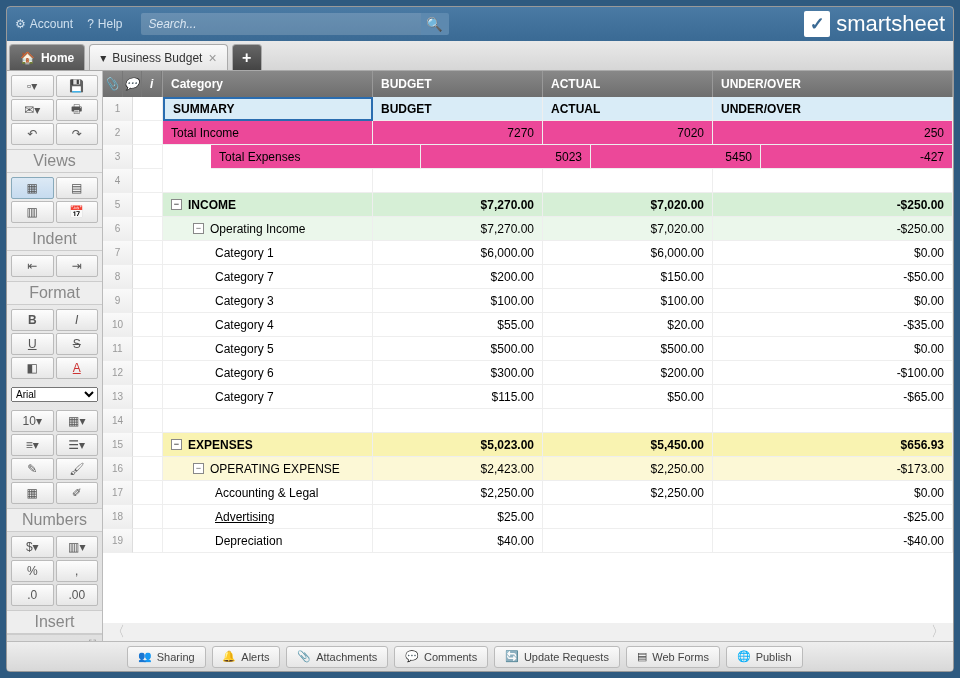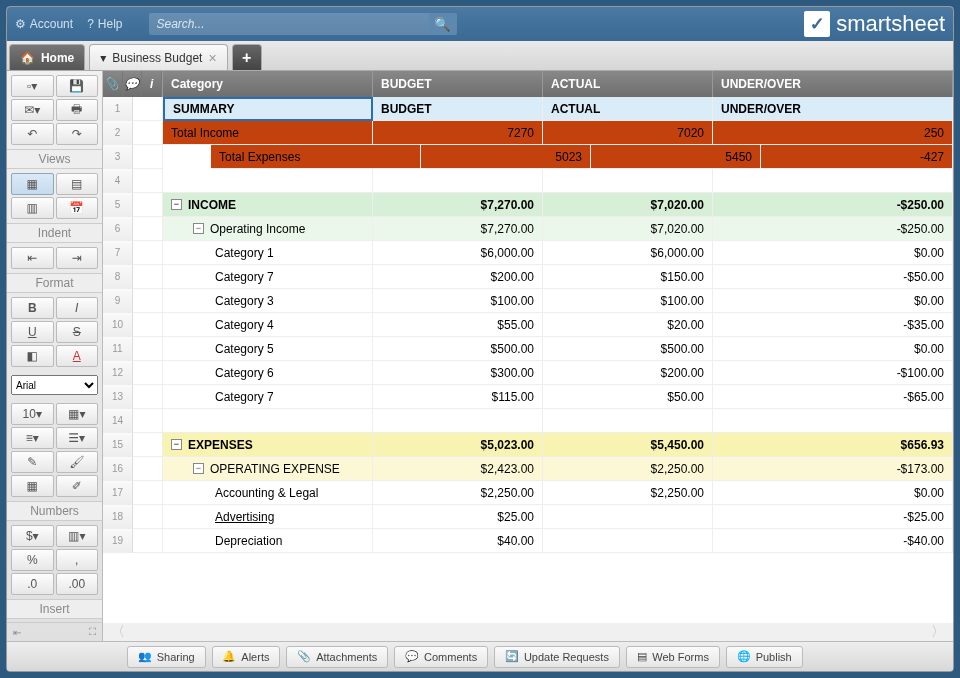--- a/index.html
+++ b/index.html
@@ -1,50 +1,50 @@
 <!DOCTYPE html>
 <html><head>
 <meta charset="utf-8">
 <style>
 *{box-sizing:border-box;margin:0;padding:0;font-family:Arial,Helvetica,sans-serif}
 body{background:#2e5a80;width:960px;height:678px;overflow:hidden;position:relative}
 .app{position:absolute;top:6px;left:6px;right:6px;bottom:6px;background:linear-gradient(#f5f5f5,#e8e8e8);border:1px solid #999;border-radius:4px;display:flex;flex-direction:column;overflow:hidden}
 .topbar{height:34px;background:linear-gradient(#4a7aa4,#3a6a94);display:flex;align-items:center;padding:0 8px;color:#cfe0ef;font-size:12px;gap:14px}
 .topbar .link{cursor:pointer;display:flex;align-items:center;gap:4px}
-.search-wrap{display:flex;align-items:flex-start;margin-left:12px}
+.search-wrap{display:flex;align-items:flex-start;margin-left:4px}
 .search-input{width:280px;height:22px;border:none;background:rgba(255,255,255,.18);color:#fff;padding:0 8px;font-style:italic;font-size:12px;border-radius:2px 0 0 2px}
 .search-input::placeholder{color:#d9e6f2}
 .search-btn{width:28px;height:22px;background:#5d89af;border:none;color:#fff;border-radius:0 2px 2px 0;cursor:pointer;display:flex;align-items:center;justify-content:center}
 .logo{margin-left:auto;display:flex;align-items:center;color:#fff;font-size:22px;gap:6px;font-weight:300}
 .logo-mark{width:26px;height:26px;background:#fff;border-radius:2px;display:flex;align-items:center;justify-content:center;color:#3a6a94;font-weight:bold;font-size:18px}
 .tabbar{height:30px;background:linear-gradient(#e9e9e9,#d6d6d6);border-bottom:1px solid #aaa;display:flex;align-items:flex-end;padding-left:2px}
 .tab{height:26px;display:flex;align-items:center;padding:0 10px;background:linear-gradient(#fafafa,#e6e6e6);border:1px solid #aaa;border-bottom:none;border-radius:4px 4px 0 0;margin-right:4px;font-size:12px;color:#333;gap:6px;cursor:pointer}
 .tab.home{background:linear-gradient(#777,#555);color:#fff;font-weight:bold}
 .tab .close{color:#999;font-size:14px}
 .tab.add{width:30px;padding:0;justify-content:center;background:linear-gradient(#666,#444);color:#fff;font-size:16px;font-weight:bold}
 .body{flex:1;display:flex;overflow:hidden}
 .sidebar{width:96px;background:linear-gradient(#f0f0f0,#e0e0e0);border-right:1px solid #bbb;display:flex;flex-direction:column;font-size:11px;color:#555}
 .tool-grid{display:grid;grid-template-columns:1fr 1fr;gap:2px;padding:4px}
 .tool-btn{height:22px;background:linear-gradient(#fdfdfd,#e7e7e7);border:1px solid #bbb;border-radius:2px;display:flex;align-items:center;justify-content:center;cursor:pointer;font-size:12px;color:#555}
 .tool-btn.active{background:linear-gradient(#dce9f5,#c6dbef);border-color:#8ab}
-.section-label{text-align:center;color:#888;font-size:12px;padding:2px 0;border-top:1px solid #ccc;border-bottom:1px solid #ccc;background:#eee}
+.section-label{text-align:center;color:#888;font-size:16px;padding:2px 0;border-top:1px solid #ccc;border-bottom:1px solid #ccc;background:#eee}
 .font-select{width:calc(100% - 8px);margin:4px;height:20px;font-size:10px}
 .main{flex:1;display:flex;flex-direction:column;background:#fff;overflow:hidden}
 .grid-header{height:26px;background:linear-gradient(#888,#6e6e6e);display:flex;color:#fff;font-size:12px;font-weight:bold}
 .gh-gutter{width:60px;border-right:1px solid #999;display:flex}
 .gh-gut-cell{flex:1;border-right:1px solid #777;display:flex;align-items:center;justify-content:center;font-style:italic}
 .gh-col{border-right:1px solid #999;display:flex;align-items:center;padding:0 8px}
 .grid-body{flex:1;overflow:auto;background:#fff}
 .grid-row{display:flex;height:24px;font-size:12px}
 .row-num{width:30px;text-align:center;color:#999;font-size:10px;display:flex;align-items:center;justify-content:center;background:linear-gradient(#f9f9f9,#eee);border-right:1px solid #ddd;border-bottom:1px solid #eee}
 .row-gut{width:30px;background:#fff;border-right:1px solid #eee;border-bottom:1px solid #eee}
 .cell{border-right:1px solid #eee;border-bottom:1px solid #eee;display:flex;align-items:center;padding:0 8px;overflow:hidden;white-space:nowrap}
 .cell.num{justify-content:flex-end}
 .row-summary .cell{background:#d9ecf7;font-weight:bold}
-.row-summary-sub .cell{background:#c2410c}
+.row-summary-sub .cell{background:#ec4899}
 .row-income .cell{background:#d6efd6;font-weight:bold}
 .row-operating .cell{background:#ebf7eb}
 .row-expense .cell{background:#f9f3b1;font-weight:bold}
 .row-opexp .cell{background:#fcf8d6}
 .selected-cell{border:2px solid #2a6db0!important}
 .expand-box{display:inline-flex;width:11px;height:11px;border:1px solid #888;align-items:center;justify-content:center;font-size:9px;margin-right:6px;background:#fff;color:#555;line-height:1}
 .hscroll{height:18px;background:#f0f0f0;display:flex;align-items:center;padding:0 8px;justify-content:space-between;color:#bbb;font-size:14px}
 .bottombar{height:30px;background:linear-gradient(#eee,#d8d8d8);border-top:1px solid #bbb;display:flex;align-items:center;padding:0 0 0 120px;gap:6px}
 .bottom-btn{height:22px;background:linear-gradient(#fafafa,#e6e6e6);border:1px solid #bbb;border-radius:3px;display:flex;align-items:center;padding:0 10px;font-size:11px;color:#444;cursor:pointer;gap:5px}
 .icon{display:inline-flex;font-style:normal}

